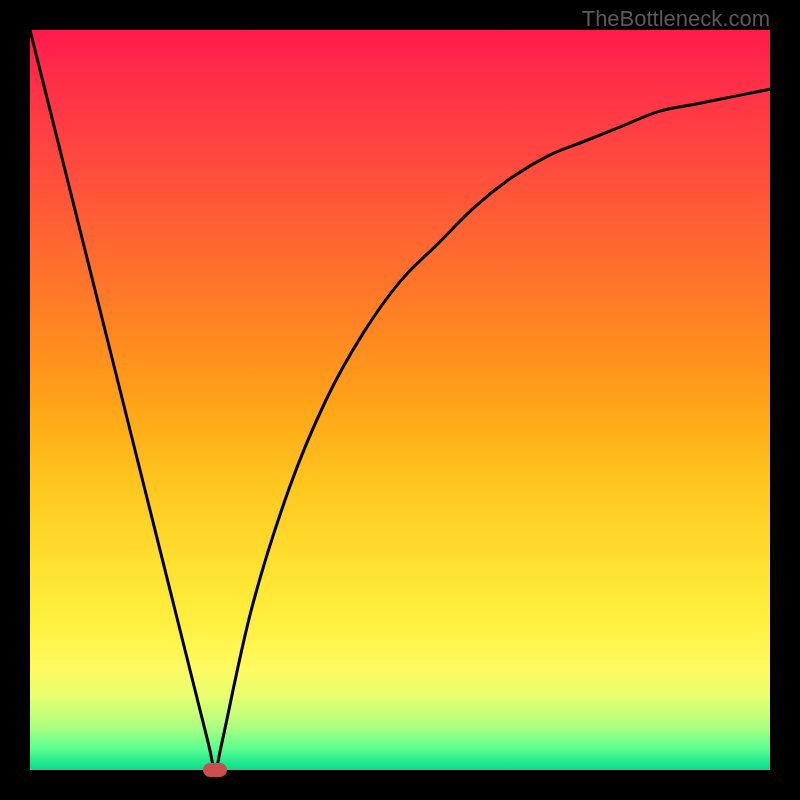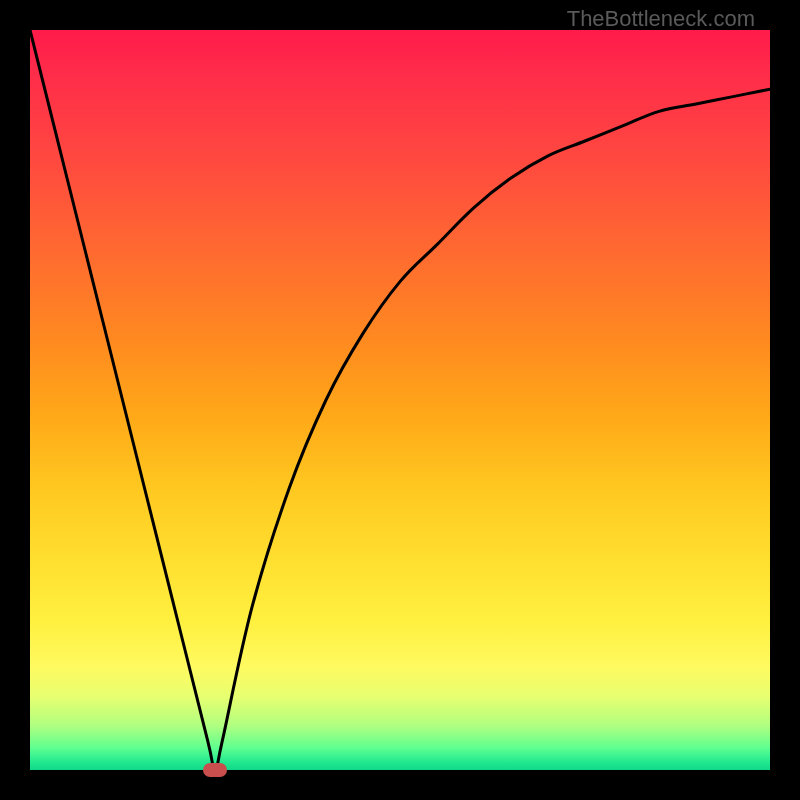--- a/index.html
+++ b/index.html
@@ -31,21 +31,21 @@
       #e8ff70 90%,
       #b0ff80 94%,
       #60ff90 97%,
       #20e890 99%,
       #10d888 100%
     );
   }
   .watermark {
     position: absolute;
     top: 6px;
-    right: 45px;
+    right: 30px;
     color: #5a5a5a;
     font-size: 22px;
     font-family: Arial, sans-serif;
     z-index: 10;
   }
   svg.curve {
     position: absolute;
     left: 0;
     top: 0;
     width: 740px;

